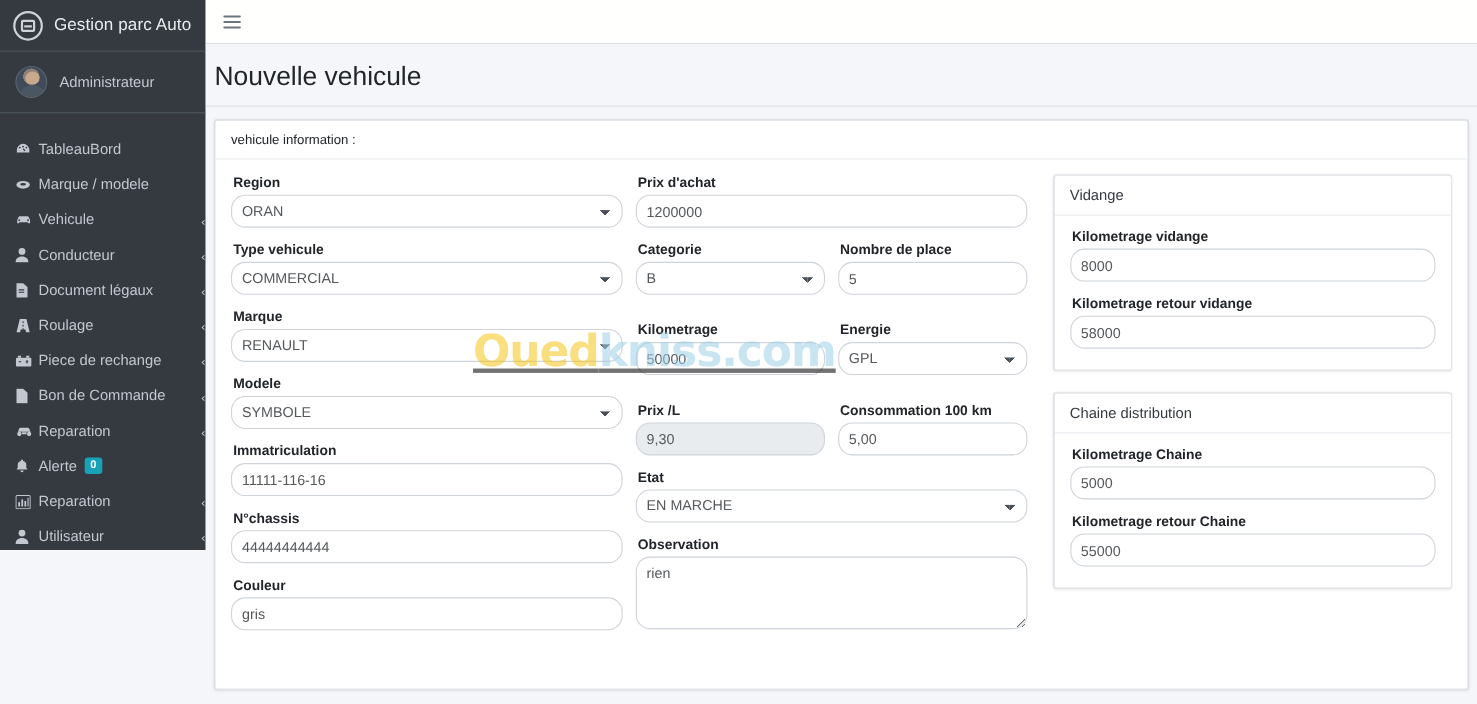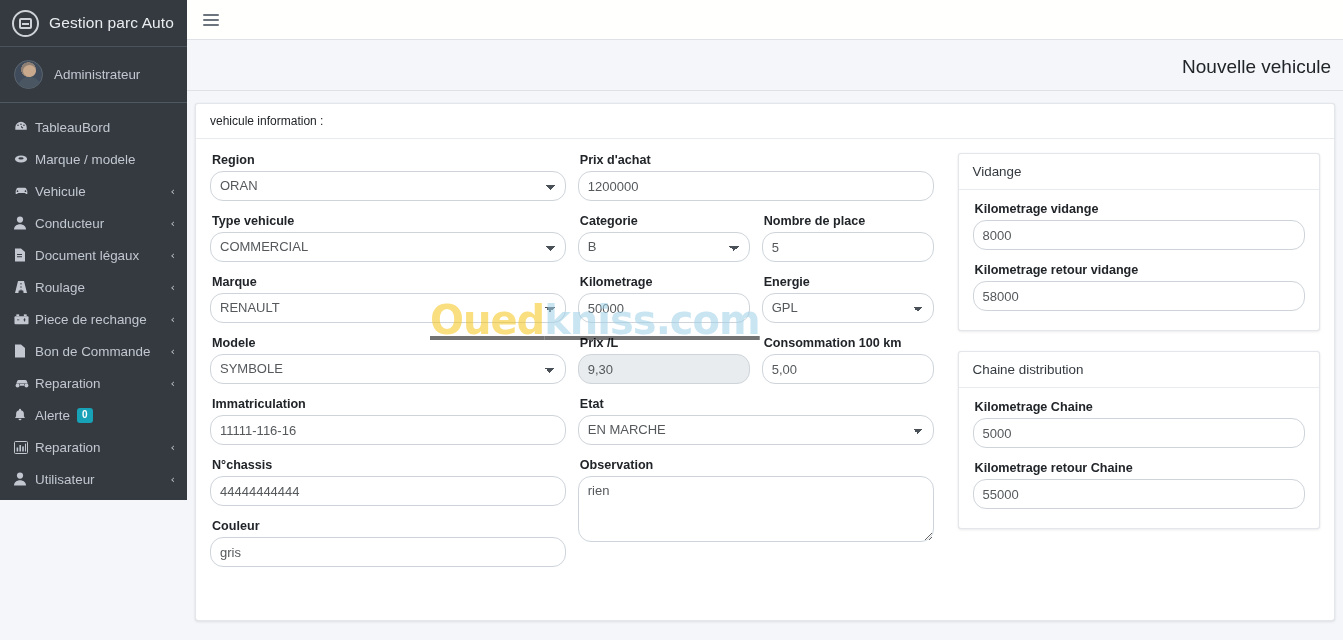--- a/index.html
+++ b/index.html
@@ -66,23 +66,23 @@
     border-radius:50%; background:#c9a98e;
   }
   .avatar:after {
     content:""; position:absolute; left:3px; bottom:0; width:23px; height:11px;
     border-radius: 11px 11px 0 0; background:#4a5763;
   }
   .user-name { font-size: 13.4px; color: #c2c7d0; }
 
   .nav { padding: 8px 0 0 0; }
   .nav-item {
-    display: flex; align-items: center;
+    display: flex; align-items: flex-end;
     height: 32px;
-    padding: 0 12px 0 14px;
+    padding: 0 0 0 14px;
     font-size: 13.4px;
     color: #c2c7d0;
     cursor: pointer;
     position: relative;
   }
   .nav-item .ico {
     width: 21px; flex: 0 0 21px;
     display: flex; align-items: center; justify-content: flex-start;
     color: #c2c7d0; font-size: 12.5px;
   }
@@ -116,22 +116,22 @@
     display: block; height: 2px; background: #6c757d;
     margin: 3px 0; border-radius: 1px;
   }
 
   .content-header {
     padding: 16px 12px 12px 8px;
     border-bottom: 1px solid #dee2e6;
     background: #f4f6f9;
   }
   .page-title {
-    font-size: 19px; font-weight: 400; color: #212529;
-    margin: 0; padding-left: 0; text-align: right;
+    font-size: 24px; font-weight: 400; color: #212529;
+    margin: 0; padding-left: 0;
   }
 
   .content { padding: 12px 8px 0 8px; }
 
   .card {
     background: #fff;
     border: 1px solid #e3e6ea;
     border-radius: 3px;
     box-shadow: 0 0 1px rgba(0,0,0,.09), 0 1px 3px rgba(0,0,0,.09);
     min-height: 518px;
@@ -146,21 +146,21 @@
   .col-left  { width: 375px; }
   .col-mid   { width: 375px; }
   .col-right { width: 382px; margin-left: 12px; }
 
   .form-group { margin-bottom: 13px; }
   .form-label {
     display: block;
     font-size: 12.6px; font-weight: bold; color: #212529;
     margin: 0 0 4px 2px;
   }
-  .row2 { display: flex; gap: 12px; }
+  .row2 { display: flex; gap: 12px; margin-top: 12px; }
   .row2 > .form-group { flex: 1; }
 
   .control {
     width: 100%; height: 30px;
     border: 1px solid #ced4da;
     border-radius: 13px;
     background: #fff;
     font-size: 13px; color: #55595c;
     padding: 0 9px;
     font-family: "Liberation Sans", sans-serif;

